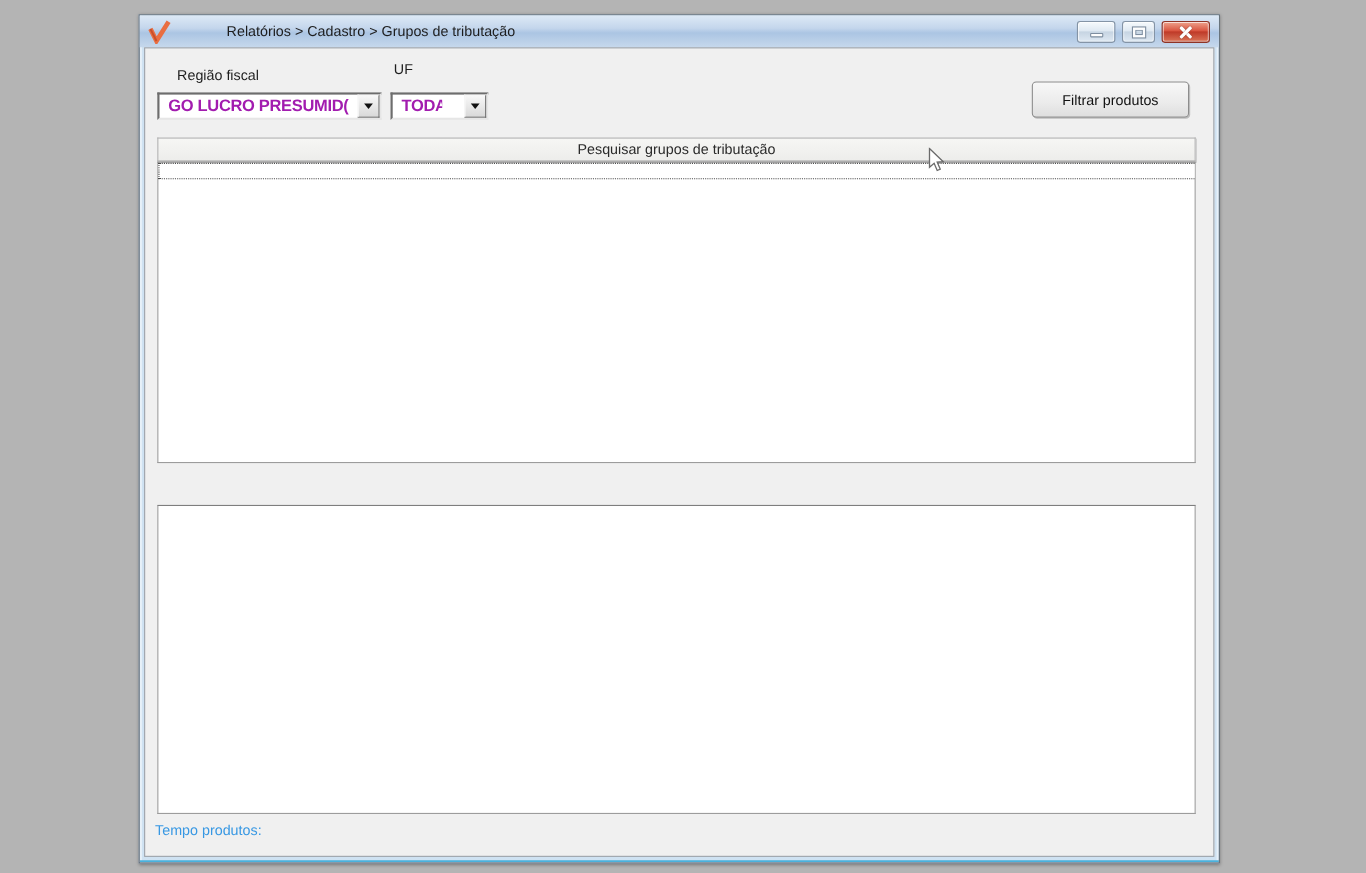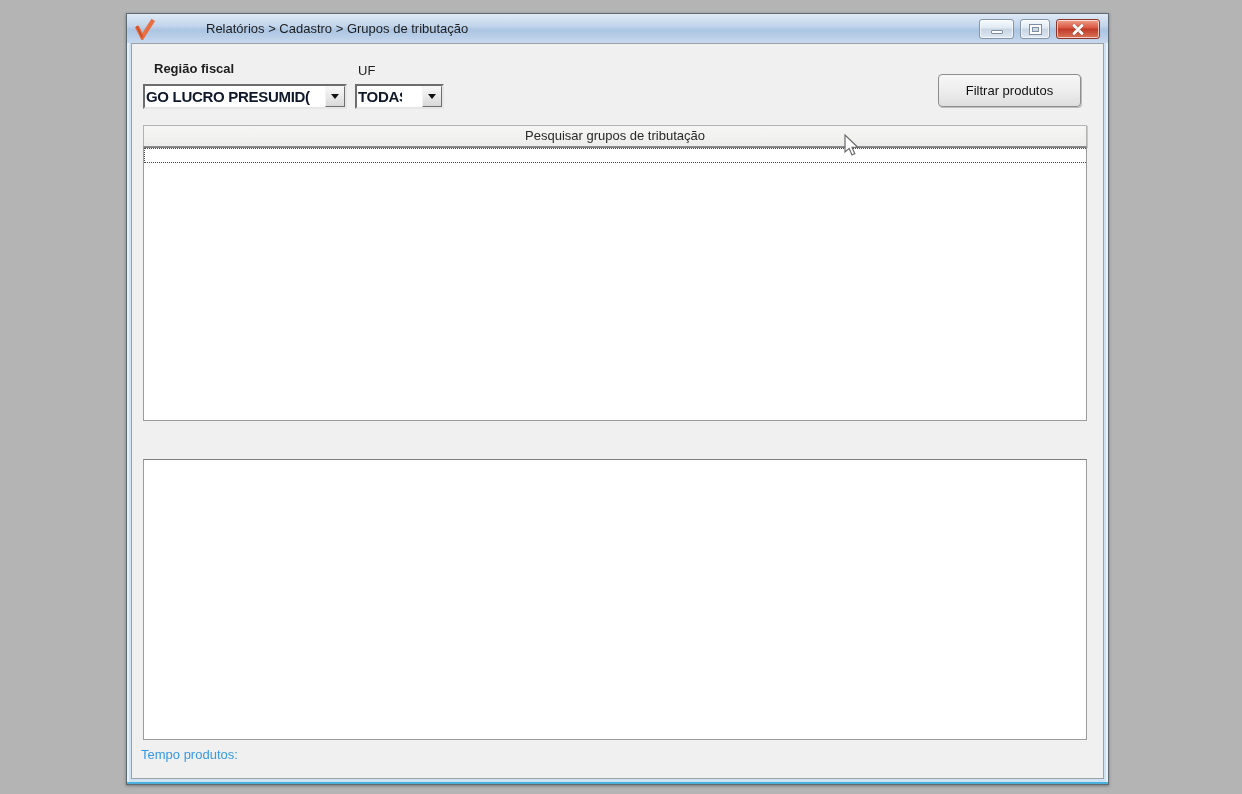--- a/index.html
+++ b/index.html
@@ -58,22 +58,22 @@
   }
   .lbl { position:absolute; font-size:13px; color:#1e1e1e; }
 
   
   .combo {
     position:absolute; height:25px; background:#fff;
     border:2px solid; border-color:#6d6d6d #e6e6e6 #e6e6e6 #6d6d6d;
     display:flex; align-items:center;
   }
   .combo-text {
-    flex:1; font-weight:bold; font-size:15px; color:#0f172a;
-    padding-left:1px; white-space:nowrap; overflow:hidden; letter-spacing:-0.3px;
+    flex:1; font-weight:bold; font-size:15px; color:#a21caf;
+    padding-left:8px; white-space:nowrap; overflow:hidden; letter-spacing:-0.3px;
   }
   .combo-btn {
     width:20px; align-self:stretch; flex:0 0 auto;
     background:linear-gradient(#f8f8f8, #d9d9d9);
     border:1px solid; border-color:#f4f4f4 #6f6f6f #6f6f6f #f4f4f4;
     display:flex; align-items:center; justify-content:center;
   }
   .tri-down { width:0; height:0; border-left:4px solid transparent; border-right:4px solid transparent; border-top:5px solid #111; }
 
   
@@ -146,29 +146,29 @@
         <span class="glyph-max"></span>
       </div>
       <div class="winbtn close">
         <span class="glyph-close"></span>
       </div>
     </div>
   </div>
 
   <div class="client">
 
-    <span class="lbl" style="left:22px; top:17px;font-weight:bold;">Região fiscal</span>
+    <span class="lbl" style="left:29px; top:17px;">Região fiscal</span>
     <div class="combo" style="left:11px; top:40px; width:204px;">
       <span class="combo-text">GO LUCRO PRESUMID(</span>
       <span class="combo-btn">
           <i class="tri-down"></i>
         </span>
     </div>
 
-    <span class="lbl" style="left:226px; top:19px;">UF</span>
+    <span class="lbl" style="left:226px; top:11px;">UF</span>
     <div class="combo" style="left:223px; top:40px; width:89px;gap:20px;">
       <span class="combo-text">TODAS</span>
       <span class="combo-btn">
           <i class="tri-down"></i>
         </span>
     </div>
 
 
     <button class="push-btn">Filtrar produtos</button>
 

